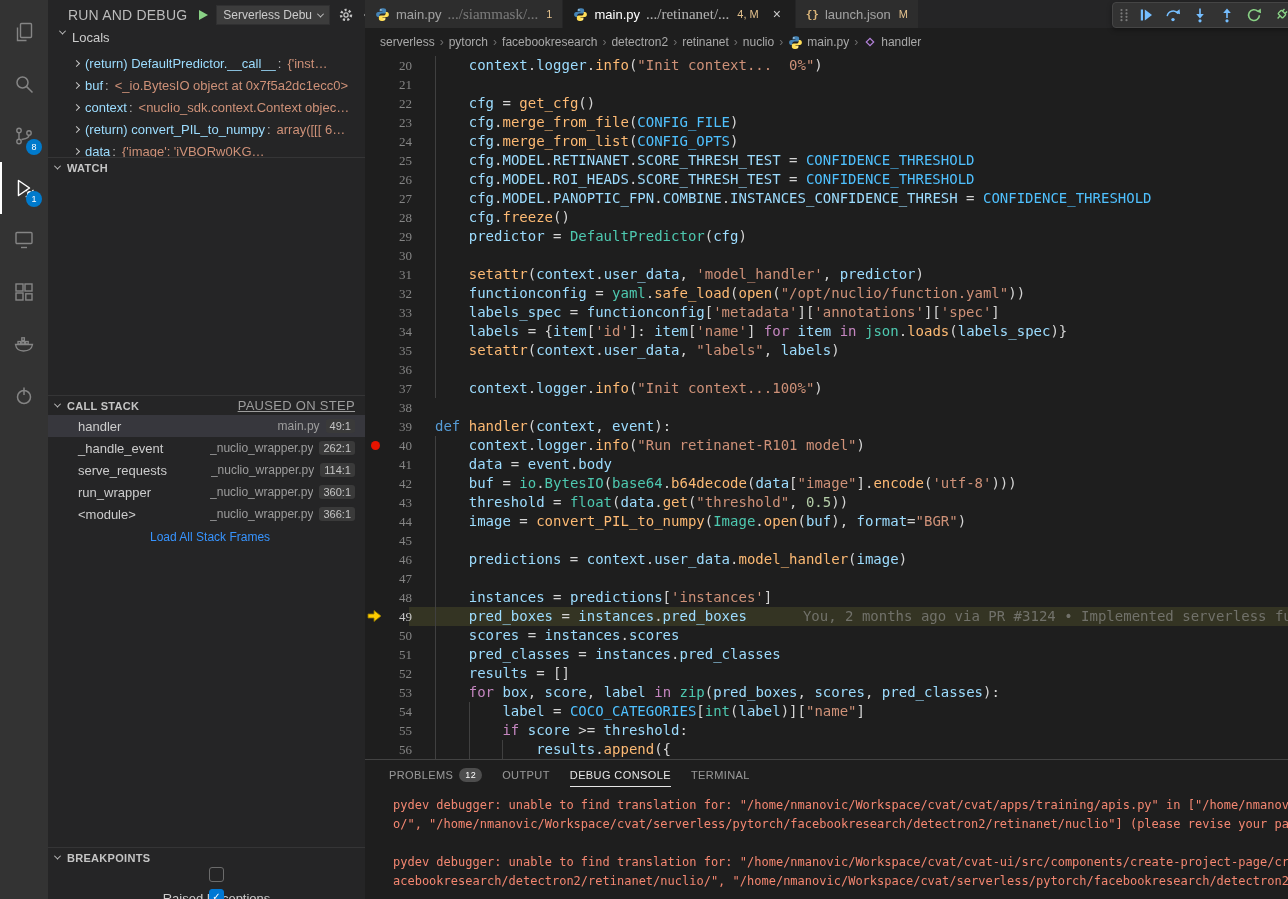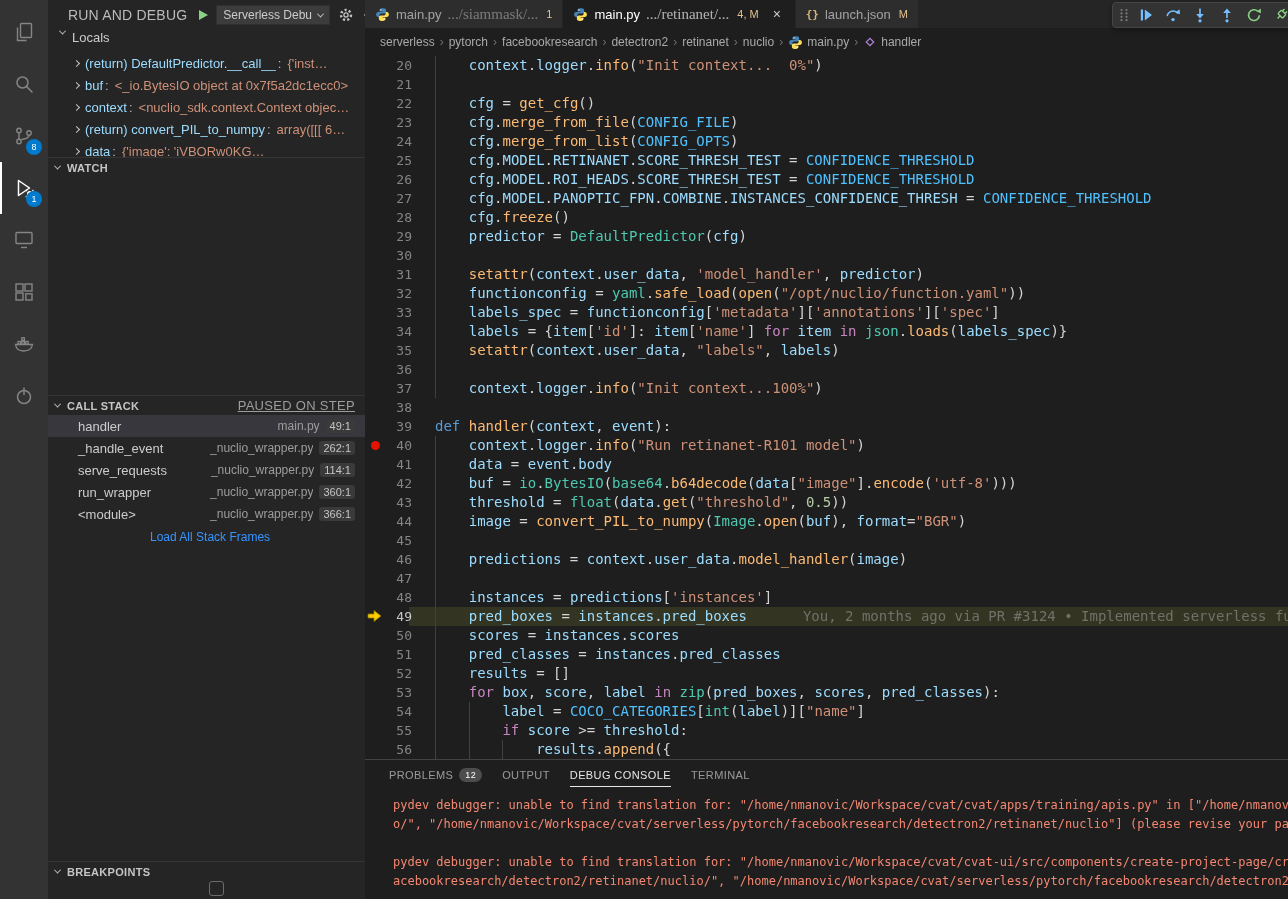--- a/index.html
+++ b/index.html
@@ -33,42 +33,42 @@
   .var-colon{color:#bbbbbb;flex:none;margin-left:-4px;}
   .var-value{color:#ce9178;overflow:hidden;}
   .watch-body{height:218px;flex:none;}
   .cs-row{height:22px;display:flex;align-items:center;gap:6px;padding:0 10px 0 30px;cursor:pointer;white-space:nowrap;}
   .cs-row.selected{background:#37373d;}
   .cs-name{color:#cccccc;}
   .cs-file{margin-left:auto;color:#9d9d9d;font-size:12px;overflow:hidden;}
   .cs-pos{background:#3a3a3a;border-radius:3px;font-size:11px;padding:1px 4px;color:#c5c5c5;flex:none;}
   .load-link{height:24px;flex:none;color:#3794ff;font-size:12px;padding:5px 0 0 102px;cursor:pointer;white-space:nowrap;}
   .spacer{flex:1;}
-  .bp-section{height:38px;flex:none;overflow:hidden;}
+  .bp-section{height:52px;flex:none;overflow:hidden;}
   .bp-row{height:22px;display:flex;align-items:center;gap:9px;padding-left:20px;cursor:pointer;flex-direction:column;}
   .checkbox{width:15px;height:15px;border:1px solid #6b6b6b;border-radius:3px;background:transparent;flex:none;display:flex;align-items:center;justify-content:center;font-size:10px;color:#ffffff;}
   .checkbox.checked{background:#0078d4;border-color:#0078d4;}
 
   
   .main{flex:1;min-width:0;display:flex;flex-direction:column;background:#1e1e1e;position:relative;}
   .tabbar{height:28px;flex:none;background:#252526;display:flex;}
   .tab{display:flex;align-items:center;gap:6px;padding:0 10px;background:#2d2d2d;border-right:1px solid #252526;font-size:13px;color:rgba(255,255,255,0.55);white-space:nowrap;cursor:pointer;}
   .tab.active{background:#1e1e1e;color:#ffffff;}
   .tab-desc{font-size:15px;opacity:0.65;font-family:Liberation Serif, serif;}
   .tab-badge{color:#e2c08d;font-size:11px;margin-left:2px;}
   .tab-close{margin-left:4px;color:#cccccc;font-size:14px;width:16px;text-align:center;border-radius:3px;cursor:pointer;line-height:16px;}
   .json-icon{color:#dcb67a;font-size:11px;font-weight:bold;font-family:"DejaVu Sans Mono",monospace;}
   .breadcrumbs{height:28px;flex:none;display:flex;align-items:center;gap:2px;padding-left:15px;font-size:12px;color:#a9a9a9;white-space:nowrap;overflow:hidden;}
   .bc-item{display:flex;align-items:center;gap:4px;cursor:pointer;}
   .bc-sep{color:#6e6e6e;margin:0 3px;}
 
   .editor{flex:1;overflow:hidden;font-family:"DejaVu Sans Mono","Liberation Mono",monospace;font-size:14px;position:relative;}
   .code-line{height:19px;line-height:19px;display:flex;position:relative;white-space:pre;}
   .code-line.current::before{content:"";position:absolute;left:44px;right:0;top:0;bottom:0;background:rgba(255,255,90,0.10);}
-  .gutter{width:47px;flex:none;display:flex;position:relative;z-index:2;}
+  .gutter{width:47px;flex:none;display:flex;position:relative;z-index:2;font-family:Liberation Serif, serif;}
   .glyph{width:22px;flex:none;position:relative;}
   .lnum{width:25px;flex:none;text-align:right;color:#858585;font-size:13px;}
   .lnum.cur{color:#c6c6c6;}
   .bp-dot{position:absolute;left:6px;top:5px;width:9px;height:9px;border-radius:50%;background:#e51400;}
   .cur-arrow{position:absolute;left:2px;top:2px;}
   .code-content{padding-left:23px;position:relative;z-index:1;}
   .guide{position:absolute;top:0;bottom:0;width:1px;background:#404040;z-index:0;}
   .blame{color:#71716a;margin-left:56px;}
   .tk-pl{color:#d4d4d4}.tk-v{color:#9cdcfe}.tk-f{color:#fdba74}.tk-s{color:#ce9178}.tk-k{color:#569cd6}
   .tk-c{color:#c586c0}.tk-t{color:#4ec9b0}.tk-C{color:#4fc1ff}.tk-n{color:#b5cea8}

